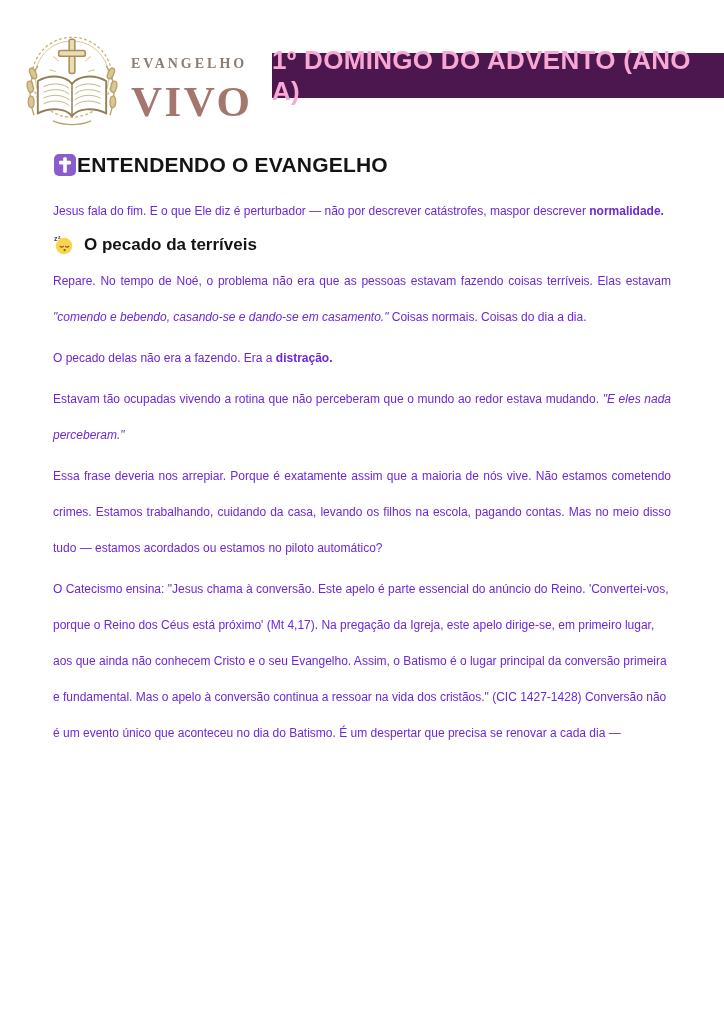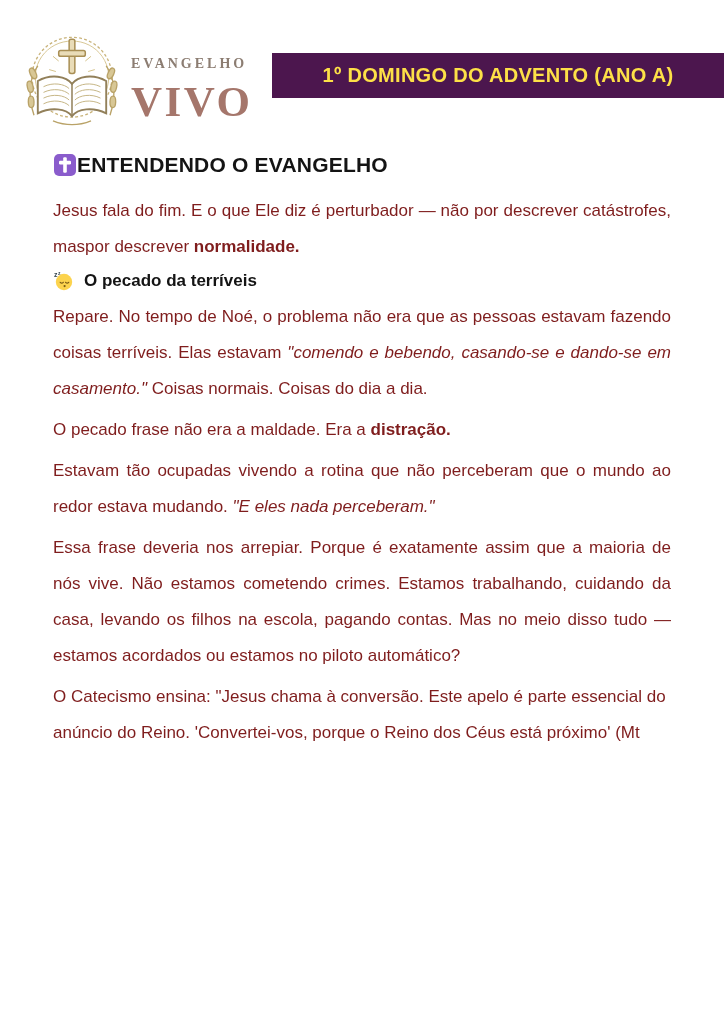--- a/index.html
+++ b/index.html
@@ -8,37 +8,37 @@
     font-family:"Liberation Sans", sans-serif;color:#1e1e1e;
   }
 
   
   .emblem{position:absolute;left:24px;top:24px;width:96px;height:114px;}
   .brand{position:absolute;left:131px;top:56px;font-family:"Liberation Serif", serif;}
   .brand-top{font-size:14px;letter-spacing:3px;color:#8c7d72;font-weight:600;}
   .brand-bottom{font-size:43px;letter-spacing:2.5px;color:#a5766b;font-weight:700;margin-top:5px;}
   .banner{
     position:absolute;left:272px;right:0;top:53px;height:45px;
-    background:#4c164e;color:#fde047;
+    background:#4c164e;color:#f9a8d4;
     display:flex;align-items:center;justify-content:center;
-    font-size:20px;font-weight:700;letter-spacing:.3px;
+    font-size:26px;font-weight:700;letter-spacing:.3px;
   }
 
   
   .content{position:absolute;left:53px;right:53px;top:153px;}
   .sec-title{
     display:flex;align-items:center;margin:0 0 16px 0;
     font-size:21px;font-weight:700;color:#141414;letter-spacing:.2px;
   }
   .sub-title{
     display:flex;align-items:center;gap:10px;margin:4px 0 8px 0;
     font-size:17px;font-weight:700;color:#141414;
   }
   .icon-box{flex:0 0 auto;display:inline-flex;}
-  p.body-p{margin:0 0 5px 0;font-size:17px;line-height:36px;color:#7f1d1d;}
+  p.body-p{margin:0 0 5px 0;font-size:12px;line-height:36px;color:#6d28d9;}
   p.align-justify{text-align:justify;}
   p.align-left{text-align:left;}
   .run-bold{font-weight:700;}
   .run-italic{font-style:italic;}
 </style>
 </head>
 <body>
 
 <div class="page">
 
@@ -119,21 +119,21 @@
           <circle cx="11.6" cy="16.1" r="1.1" fill="#7a5b15"></circle>
           <text x="1" y="7" font-family="Liberation Sans, sans-serif" font-size="7" font-weight="bold" fill="#37474f">z</text>
           <text x="5" y="4.6" font-family="Liberation Sans, sans-serif" font-size="5" font-weight="bold" fill="#37474f">z</text>
         </svg>
       </span>
       <span>O pecado da terríveis</span>
     </h2>
 
     <p class="body-p align-justify"><span>Repare. No tempo de Noé, o problema não era que as pessoas estavam fazendo coisas terríveis. Elas estavam </span><span class="run-italic">"comendo e bebendo, casando-se e dando-se em casamento."</span><span> Coisas normais. Coisas do dia a dia.</span></p>
 
-    <p class="body-p align-justify"><span>O pecado frase não era a maldade. Era a </span><span class="run-bold">distração.</span></p>
+    <p class="body-p align-justify"><span>O pecado delas não era a fazendo. Era a </span><span class="run-bold">distração.</span></p>
 
     <p class="body-p align-justify"><span>Estavam tão ocupadas vivendo a rotina que não perceberam que o mundo ao redor estava mudando. </span><span class="run-italic">"E eles nada perceberam."</span></p>
 
     <p class="body-p align-justify"><span>Essa frase deveria nos arrepiar. Porque é exatamente assim que a maioria de nós vive. Não estamos cometendo crimes. Estamos trabalhando, cuidando da casa, levando os filhos na escola, pagando contas. Mas no meio disso tudo — estamos acordados ou estamos no piloto automático?</span></p>
 
     <p class="body-p align-left"><span>O Catecismo ensina: "Jesus chama à conversão. Este apelo é parte essencial do anúncio do Reino. 'Convertei-vos, porque o Reino dos Céus está próximo' (Mt 4,17). Na pregação da Igreja, este apelo dirige-se, em primeiro lugar, aos que ainda não conhecem Cristo e o seu Evangelho. Assim, o Batismo é o lugar principal da conversão primeira e fundamental. Mas o apelo à conversão continua a ressoar na vida dos cristãos." (CIC 1427-1428) Conversão não é um evento único que aconteceu no dia do Batismo. É um despertar que precisa se renovar a cada dia — especialmente quando a rotina tenta nos adormecer.</span></p>
 
   </main>
 </div>
 

